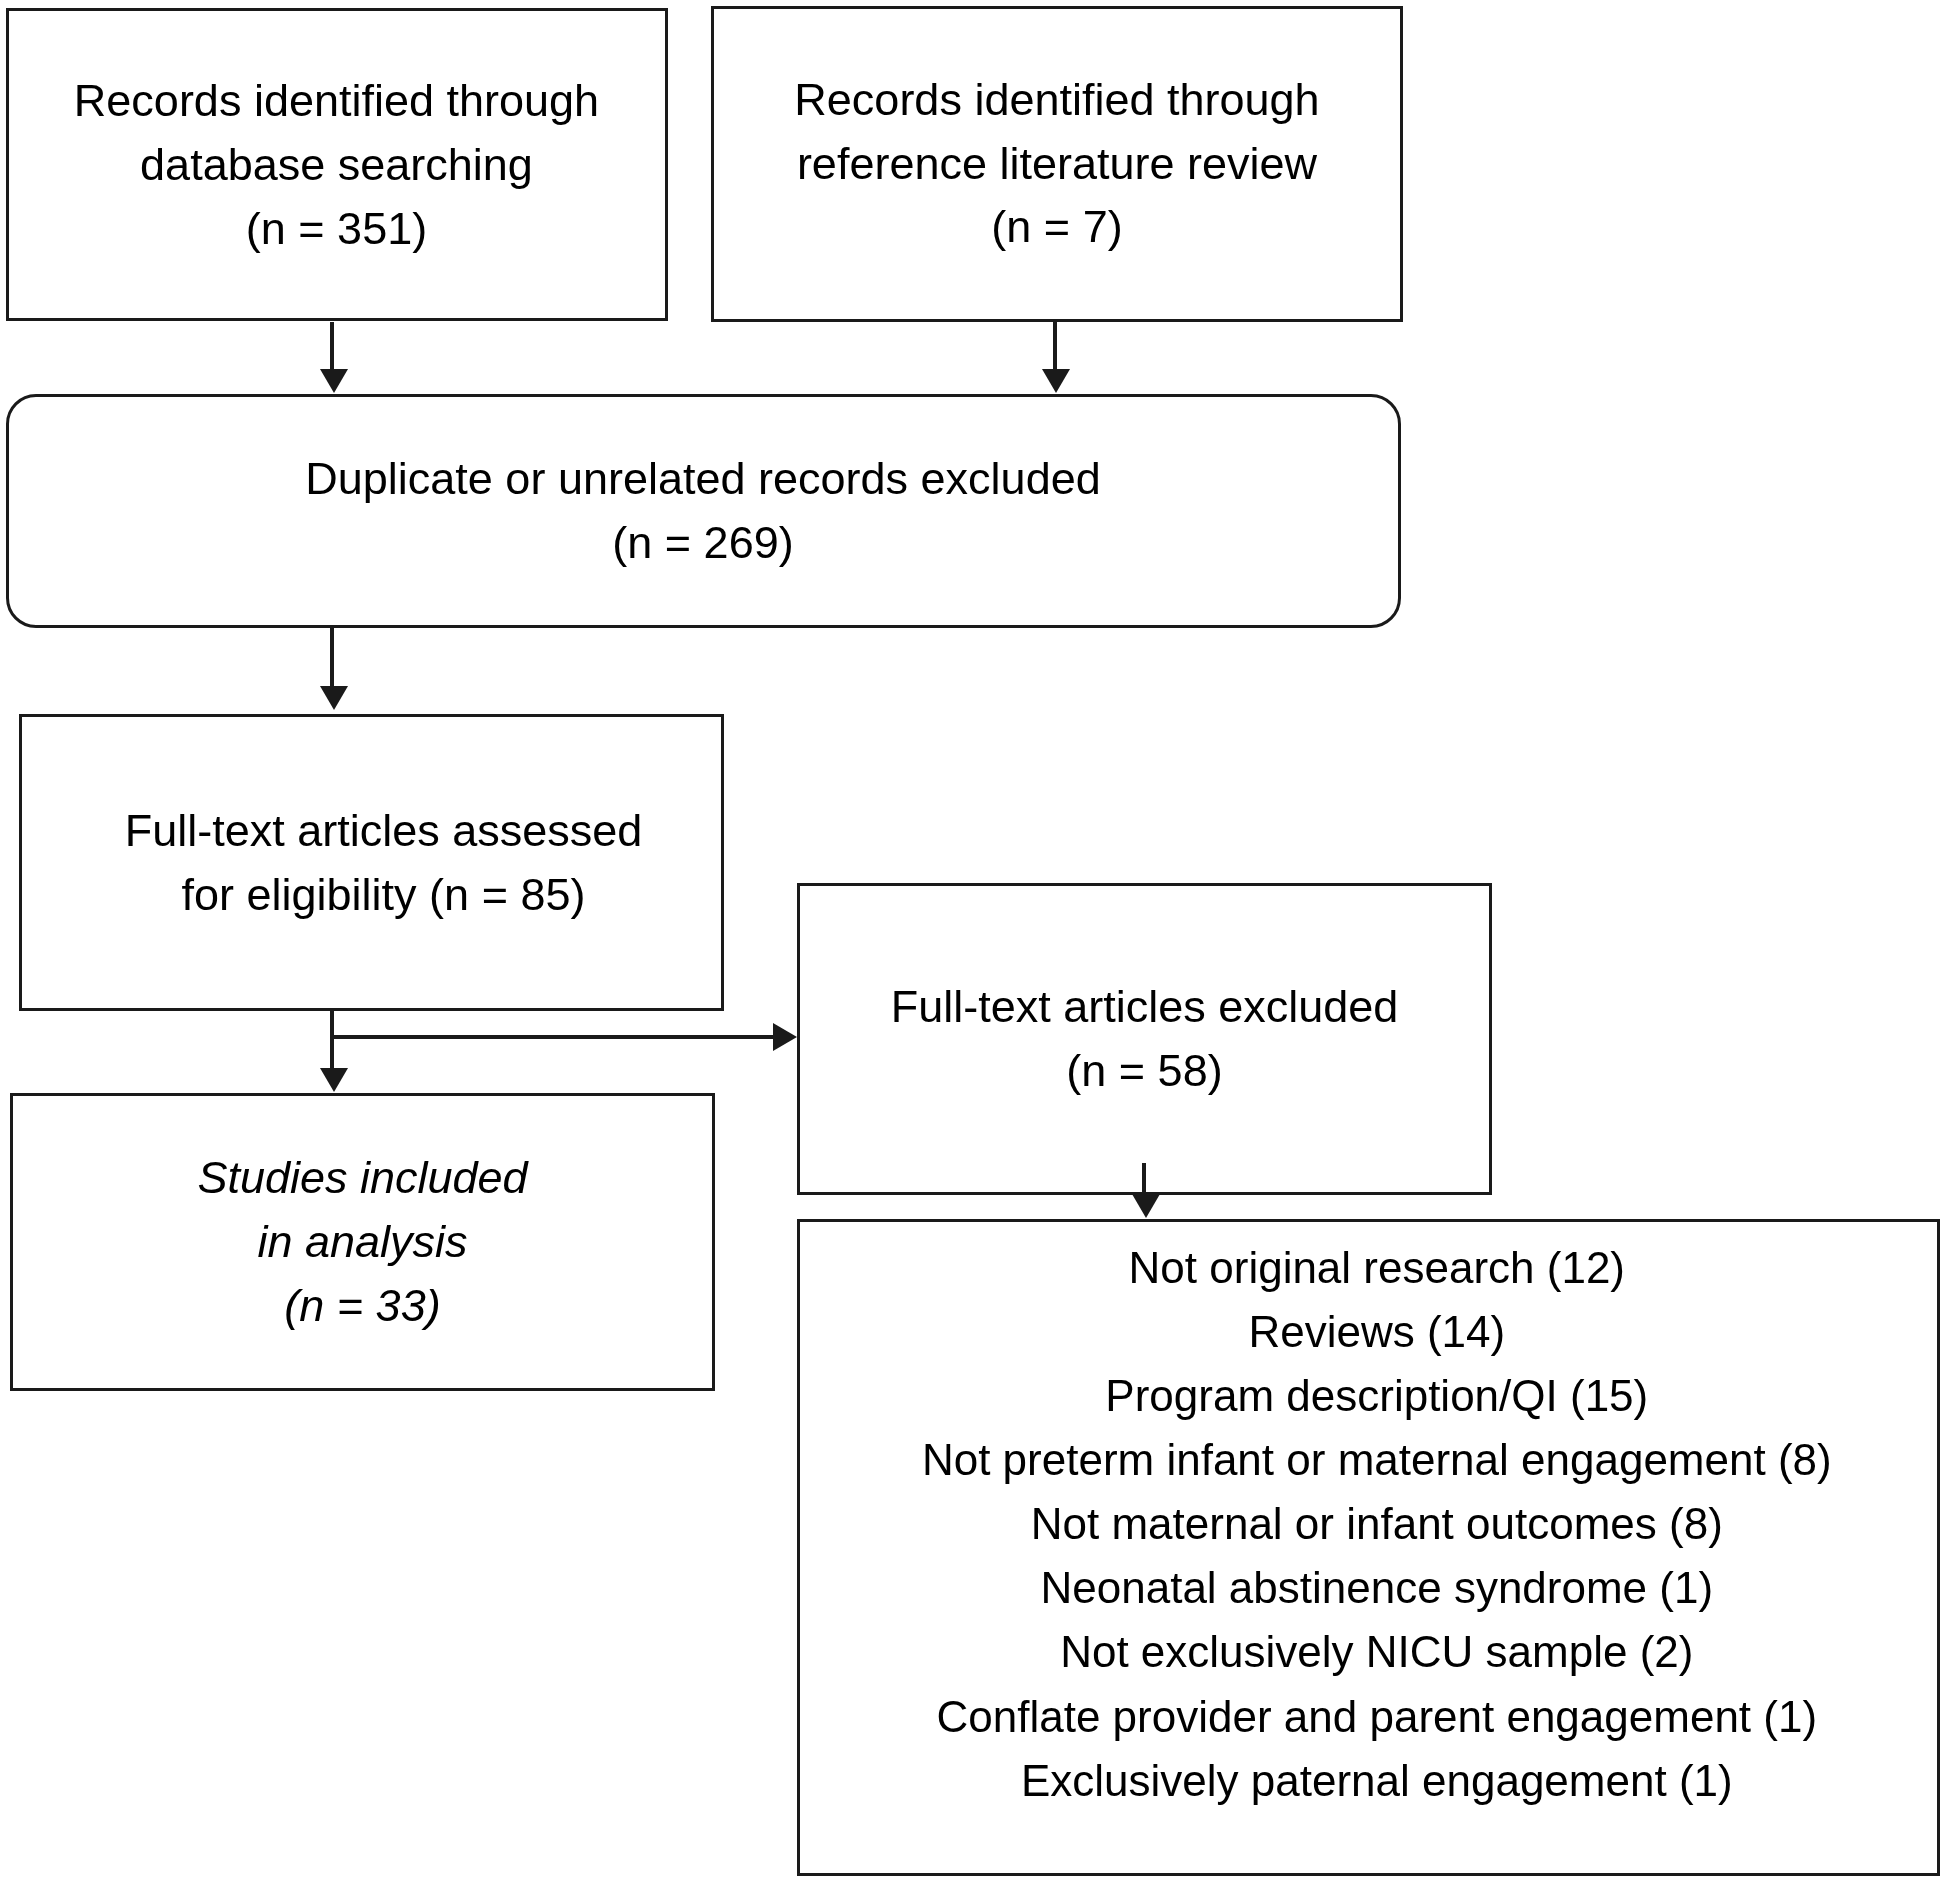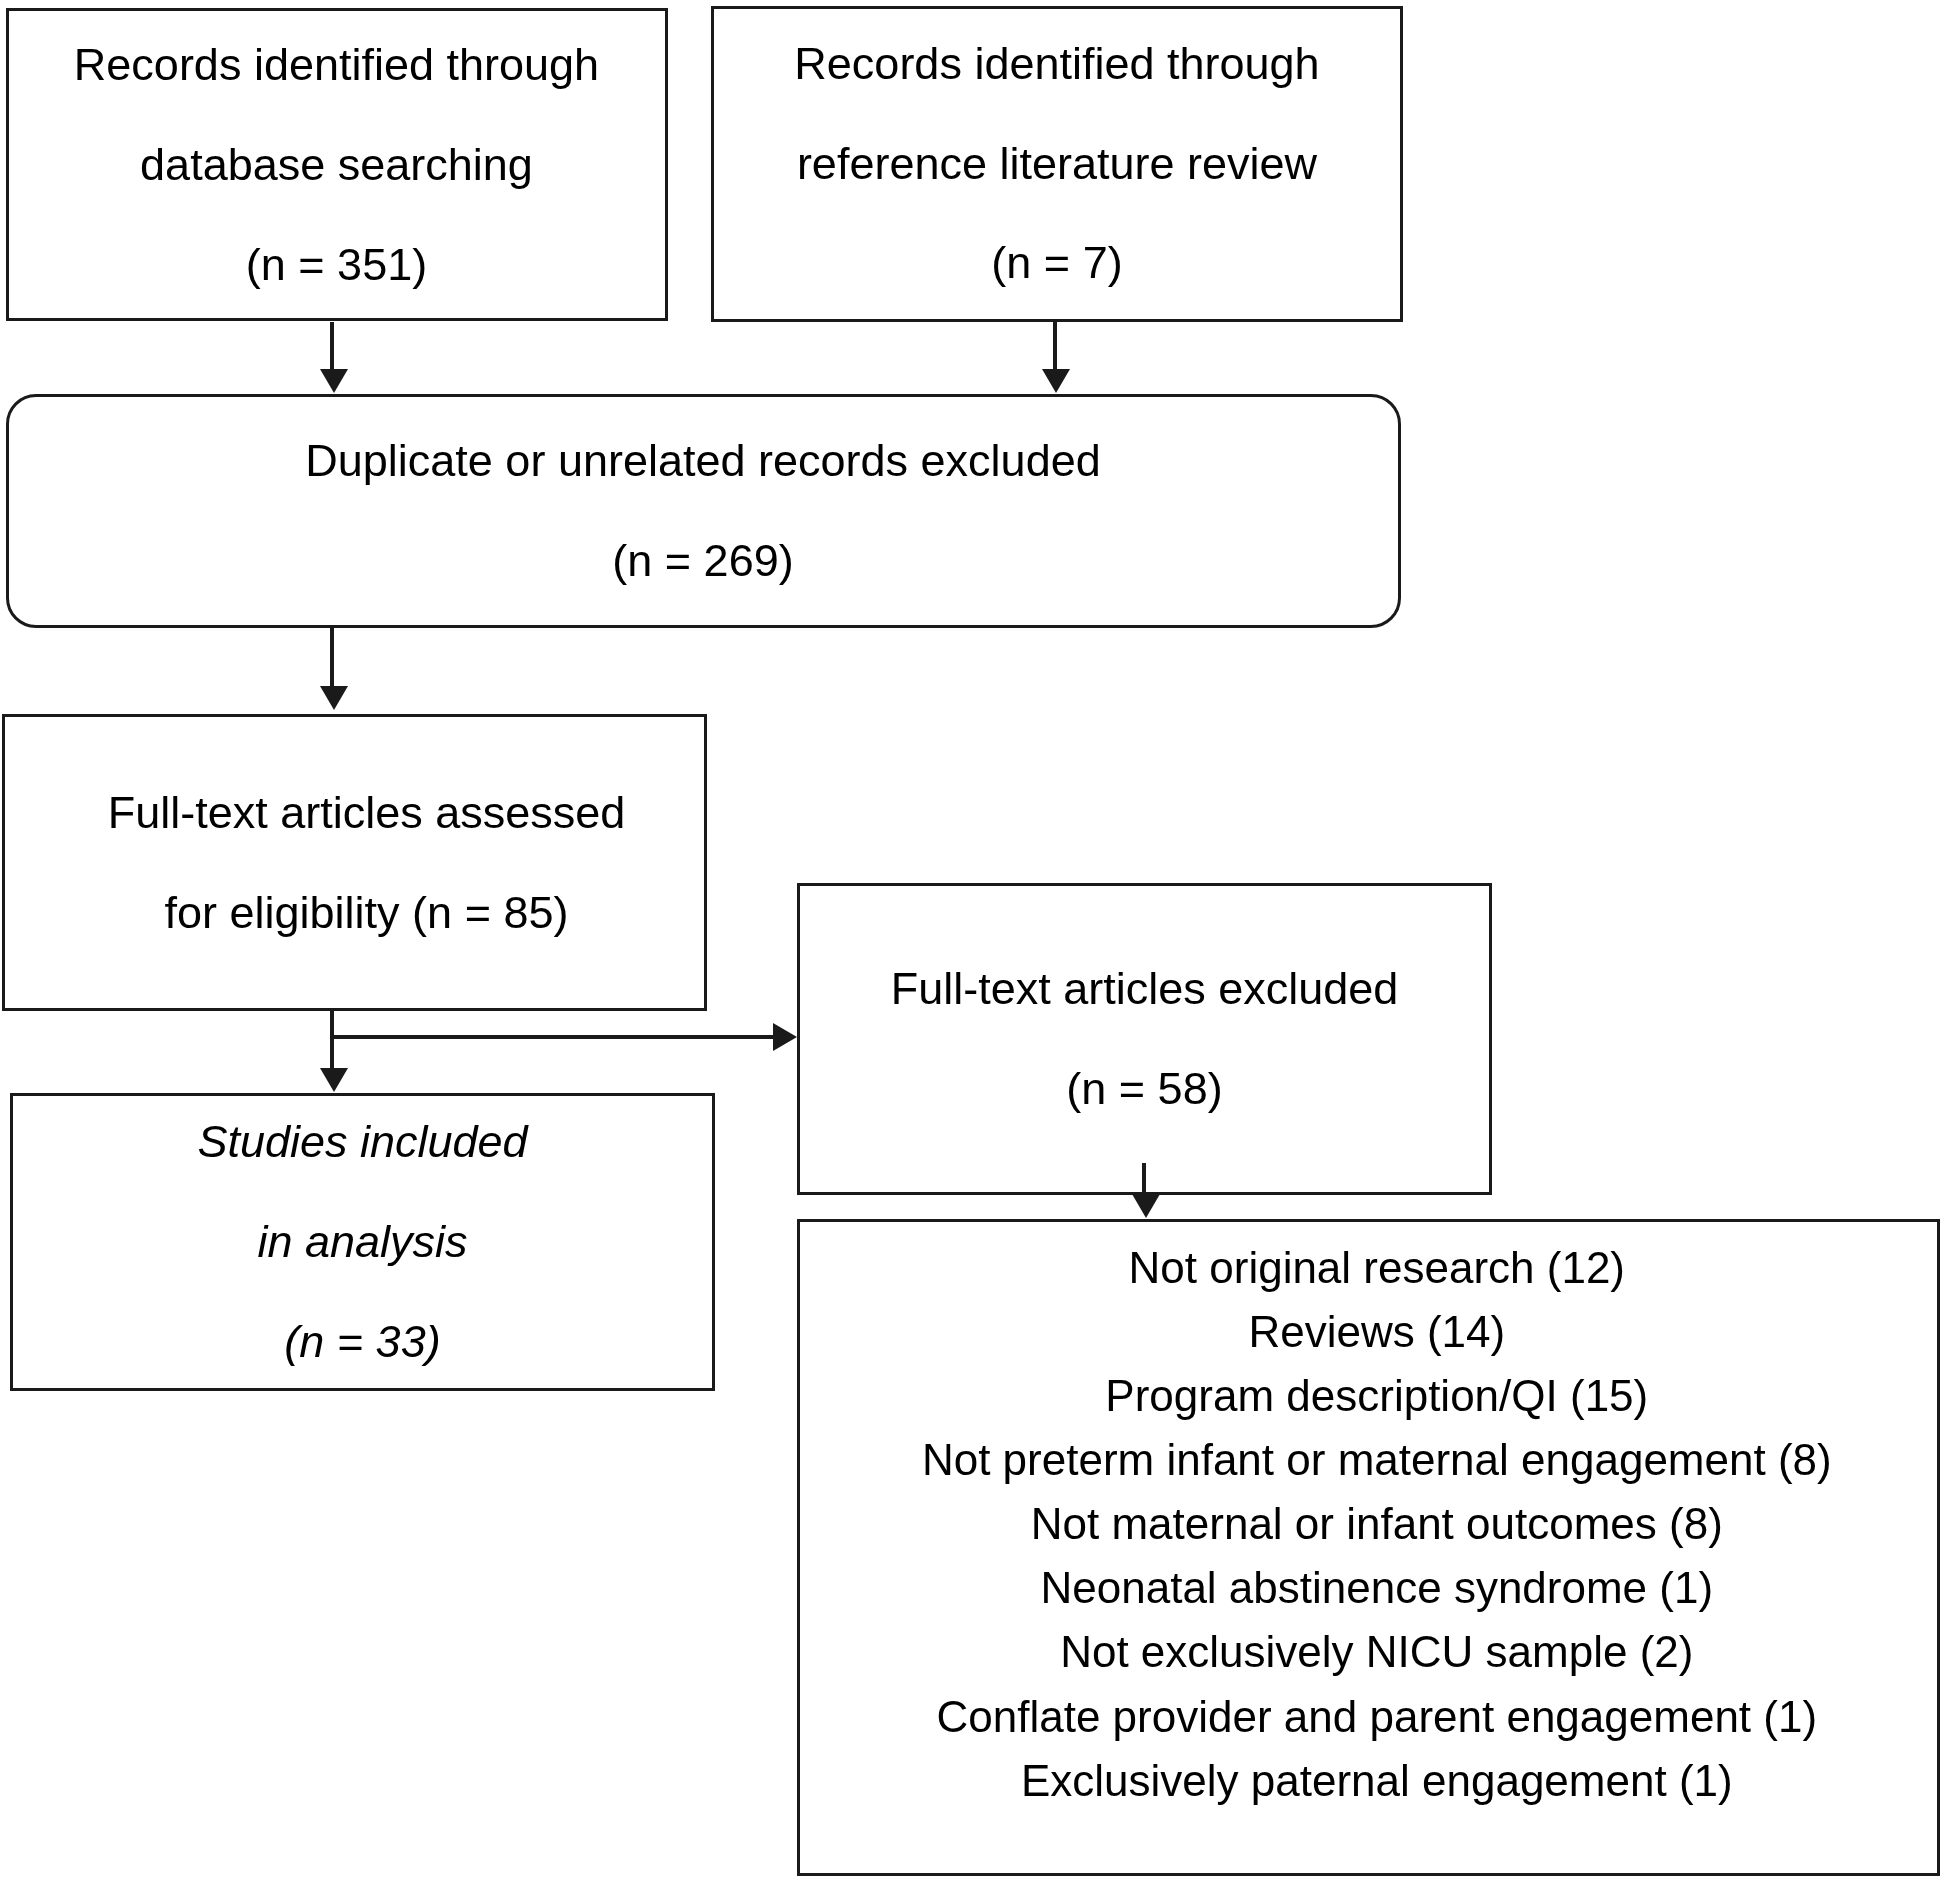--- a/index.html
+++ b/index.html
@@ -28,32 +28,31 @@
     justify-content: center;
     color: #000000;
   }
   .node .line {
     display: block;
     white-space: nowrap;
   }
   .centered {
     align-items: center;
     text-align: center;
-    gap: 36px;
   }
   .left-aligned {
     align-items: center;
     text-align: left;
   }
 
   
   #node-db-search      { left: 5.5px;   top: 8.3px;   width: 662px; height: 313px; }
   #node-ref-review     { left: 711px; top: 5.5px;   width: 692px; height: 316px; }
   #node-duplicates     { left: 5.5px;   top: 394px;  width: 1395px; height: 234px; border-radius: 30px; }
-  #node-eligibility    { left: 2px;   top: 714px; width: 705px; height: 297px; padding-left: 24px; }
+  #node-eligibility    { left: 19px;   top: 714px; width: 705px; height: 297px; padding-left: 24px; }
   #node-excluded       { left: 797px; top: 883px; width: 695px; height: 312px; }
   #node-included       { left: 10px;   top: 1093px; width: 705px; height: 298px; font-style: italic; }
   #node-reasons        { left: 797px; top: 1219px; width: 1143px; height: 657px; }
 
   
   #node-db-search   .line,
   #node-ref-review  .line,
   #node-duplicates  .line,
   #node-eligibility .line,
   #node-excluded    .line,

